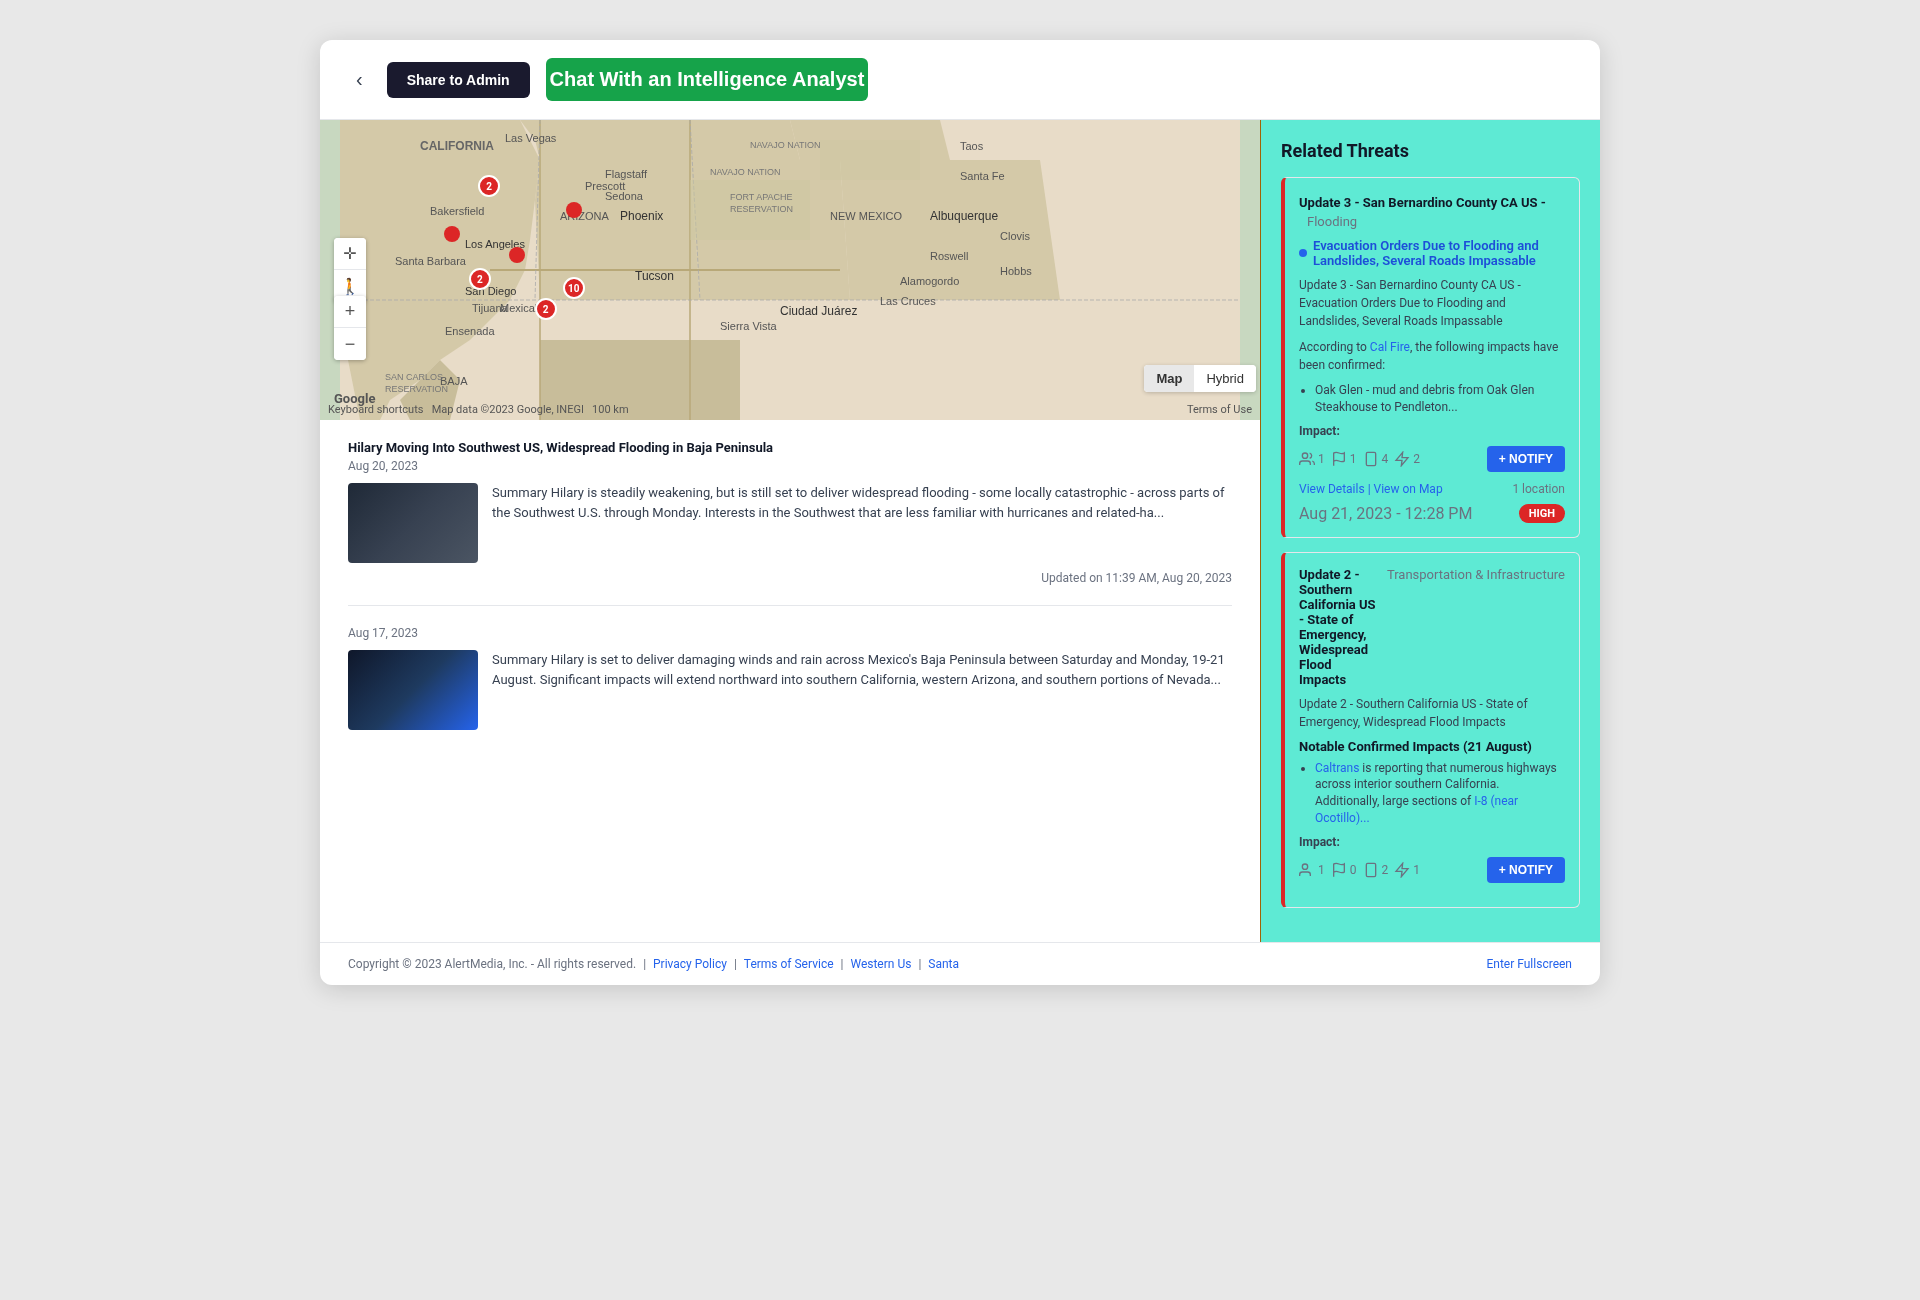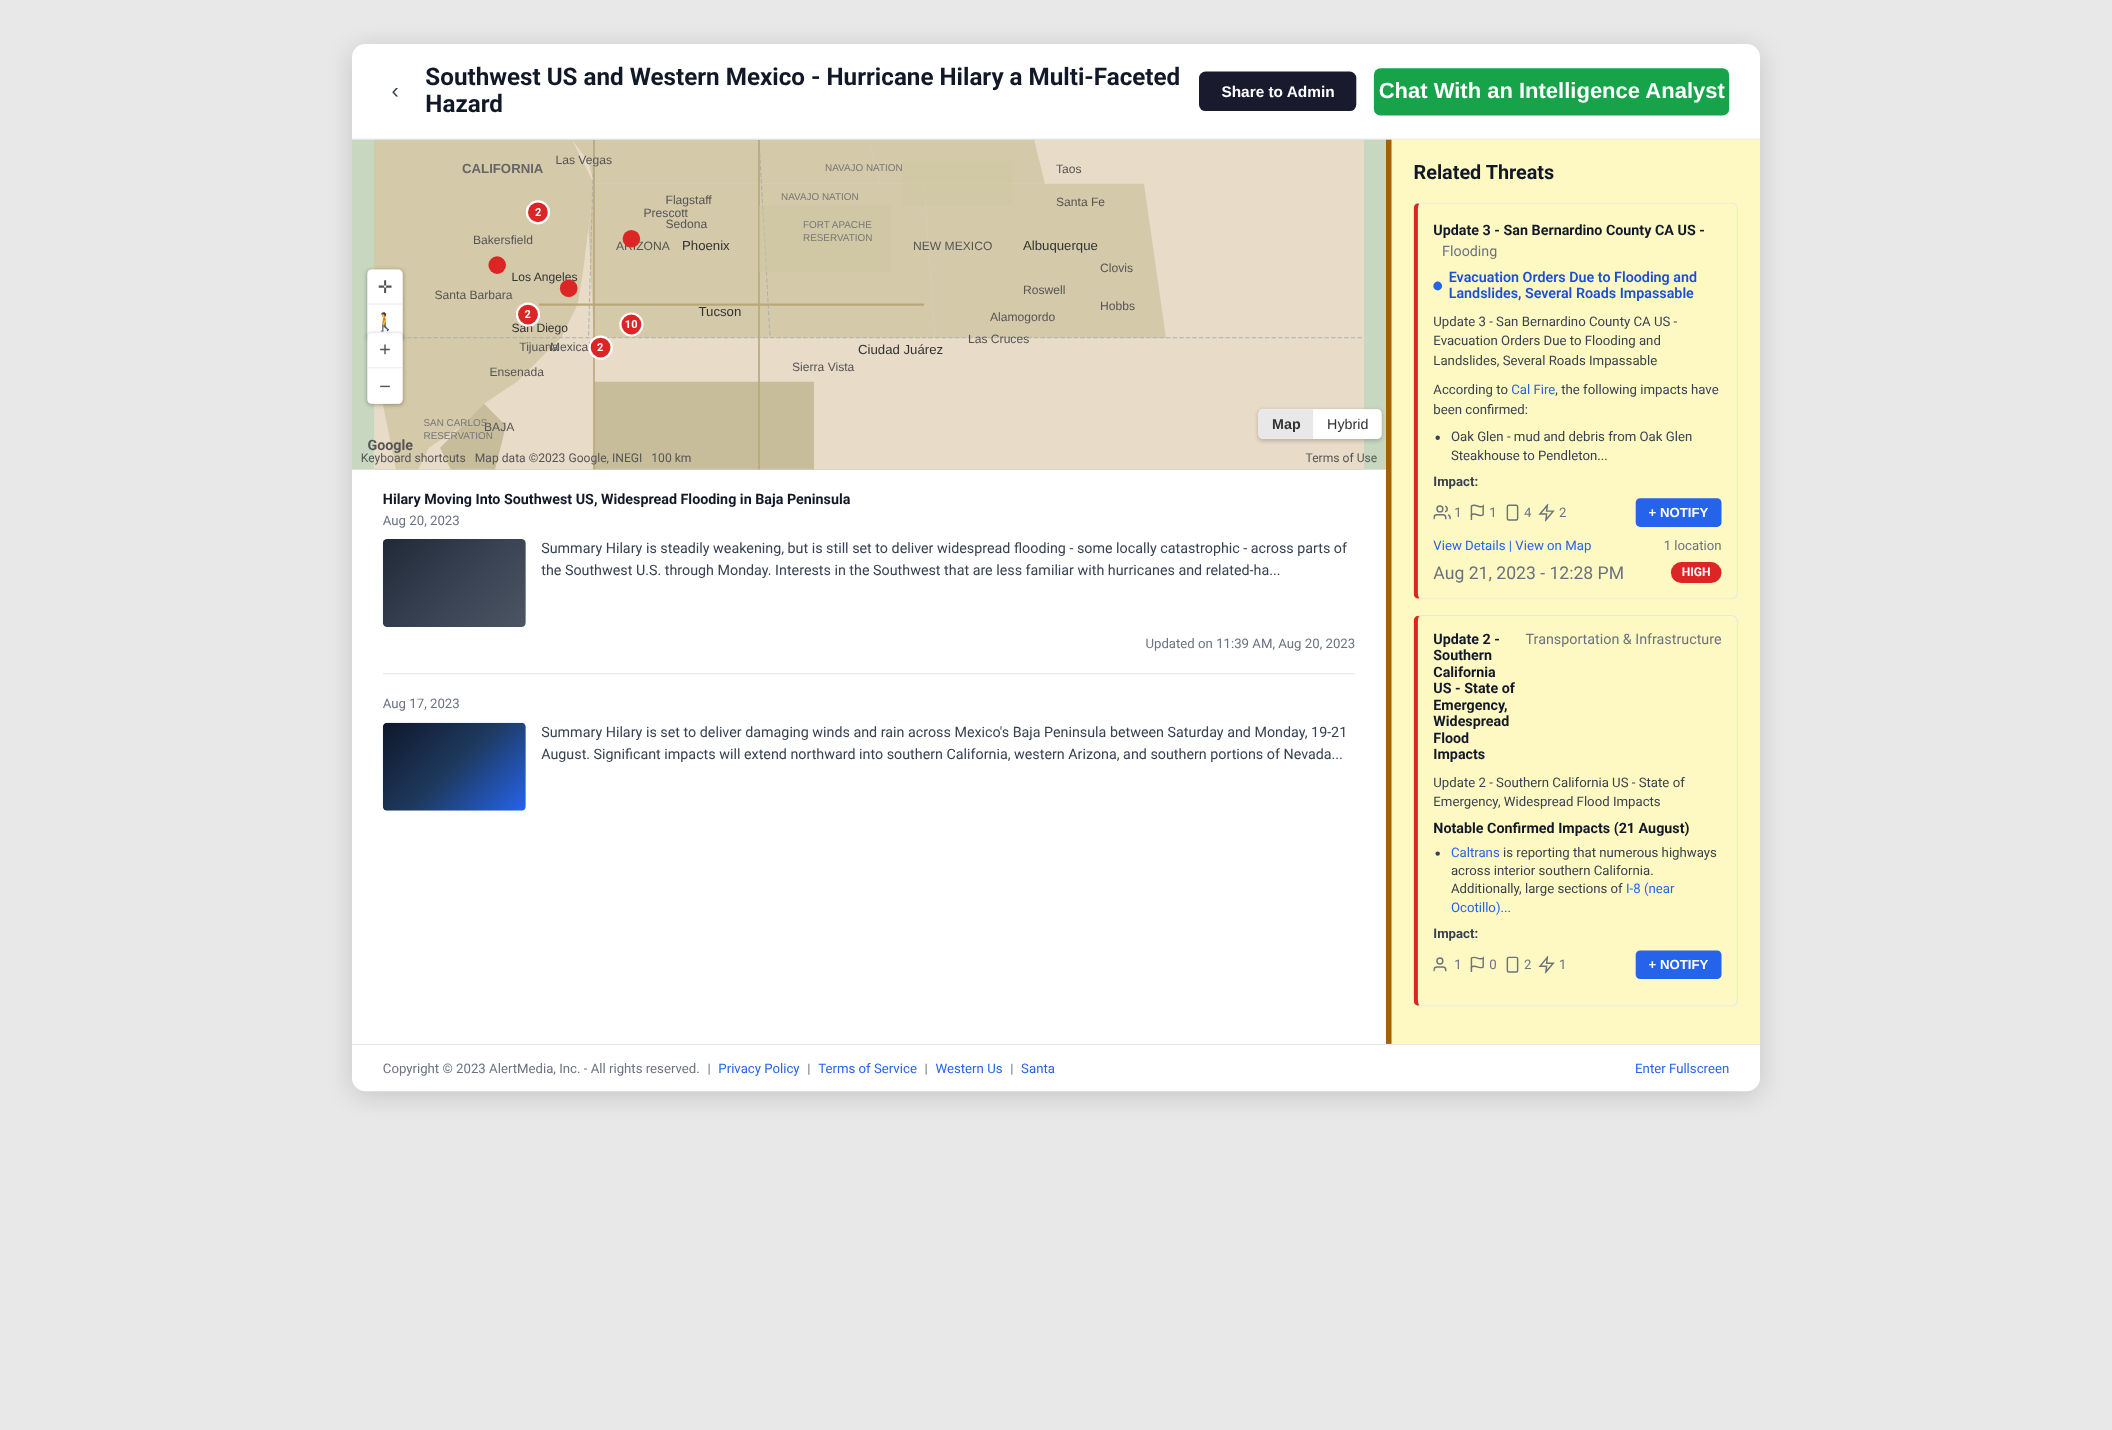--- a/index.html
+++ b/index.html
@@ -260,23 +260,23 @@
     .article-updated {
       font-size: 12px;
       color: #6b7280;
       text-align: right;
       margin-top: 8px;
     }
     
     .right-panel {
       width: 340px;
       flex-shrink: 0;
-      border-left: 5px solid #a16207;
+      border-left: 1px solid #a16207;
       padding: 20px;
-      background: #fef9c3;
+      background: #5eead4;
     }
     .related-threats-title {
       font-size: 18px;
       font-weight: 700;
       color: #111827;
       margin-bottom: 16px;
     }
     .threat-card {
       border: 1px solid #e5e7eb;
       border-radius: 6px;
@@ -429,21 +429,20 @@
       cursor: pointer;
     }
   </style>
 </head>
 <body>
 
 <div class="container">
 
   <div class="header">
     <button class="back-btn">‹</button>
-    <h1 class="header-title">Southwest US and Western Mexico - Hurricane Hilary a Multi-Faceted Hazard</h1>
     <button class="btn-share">Share to Admin</button>
     <button class="btn-chat">Chat With an Intelligence Analyst</button>
   </div>
 
   <div class="main-content">
 
     <div class="left-panel">
 
       <div class="map-container">
         

